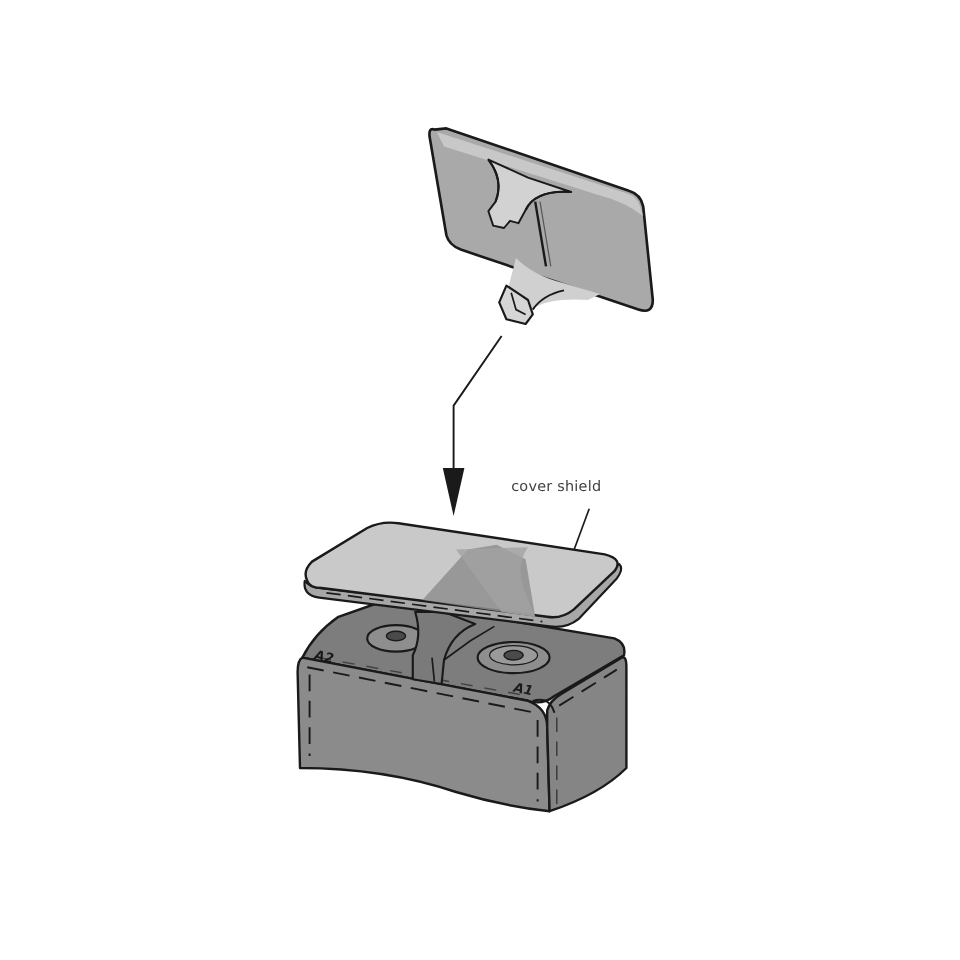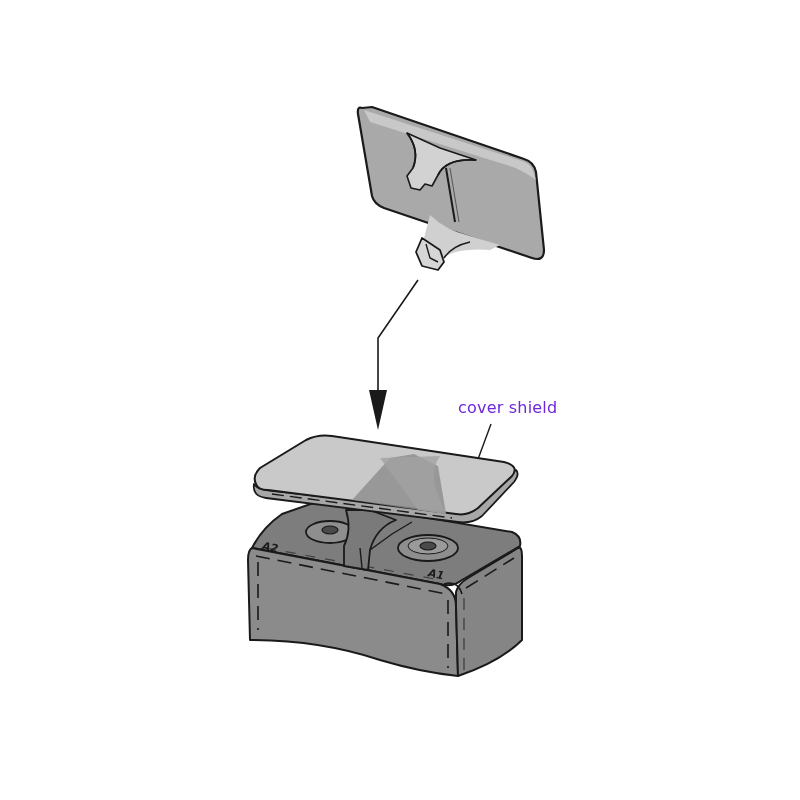--- a/index.html
+++ b/index.html
@@ -1,20 +1,20 @@
 <!DOCTYPE html>
 <html><head>
   <meta charset="utf-8">
   <style>
     html, body { margin: 0; padding: 0; background: #ffffff; }
     body { width: 800px; height: 800px; position: relative; overflow: hidden;
            font-family: "DejaVu Sans", "Liberation Sans", sans-serif; }
     .canvas { position: absolute; left: 0; top: 0; width: 800px; height: 800px; }
-    .callout-label { position: absolute; left: 458px; top: 398px; font-size: 16px;
-                     color: #6d28d9; letter-spacing: 0.2px; white-space: nowrap; }
+    .callout-label { position: absolute; left: 426px; top: 398px; font-size: 12px;
+                     color: #404040; letter-spacing: 0.2px; white-space: nowrap; }
     .terminal-label { position: absolute; font-size: 11px; font-weight: bold;
                       color: #1a1a1a; font-style: italic; }
     .terminal-a2 { left: 262px; top: 541px; transform: rotate(12deg); }
     .terminal-a1 { left: 428px; top: 568px; transform: rotate(12deg); }
   </style>
 </head>
 <body>
 
 <svg class="canvas" viewBox="0 0 800 800" xmlns="http://www.w3.org/2000/svg">
 

